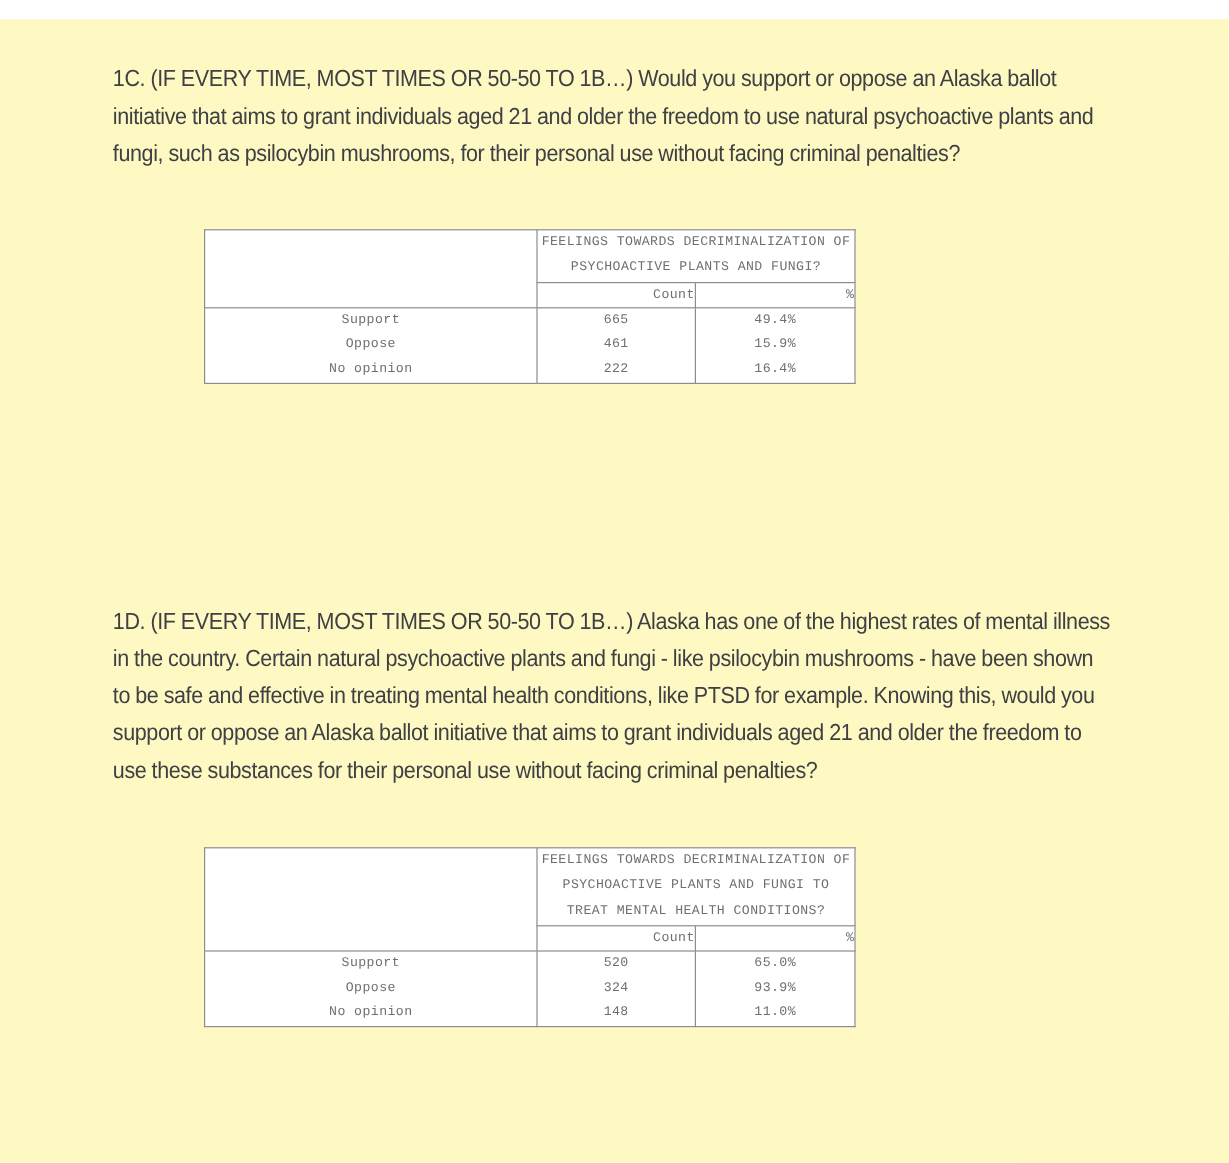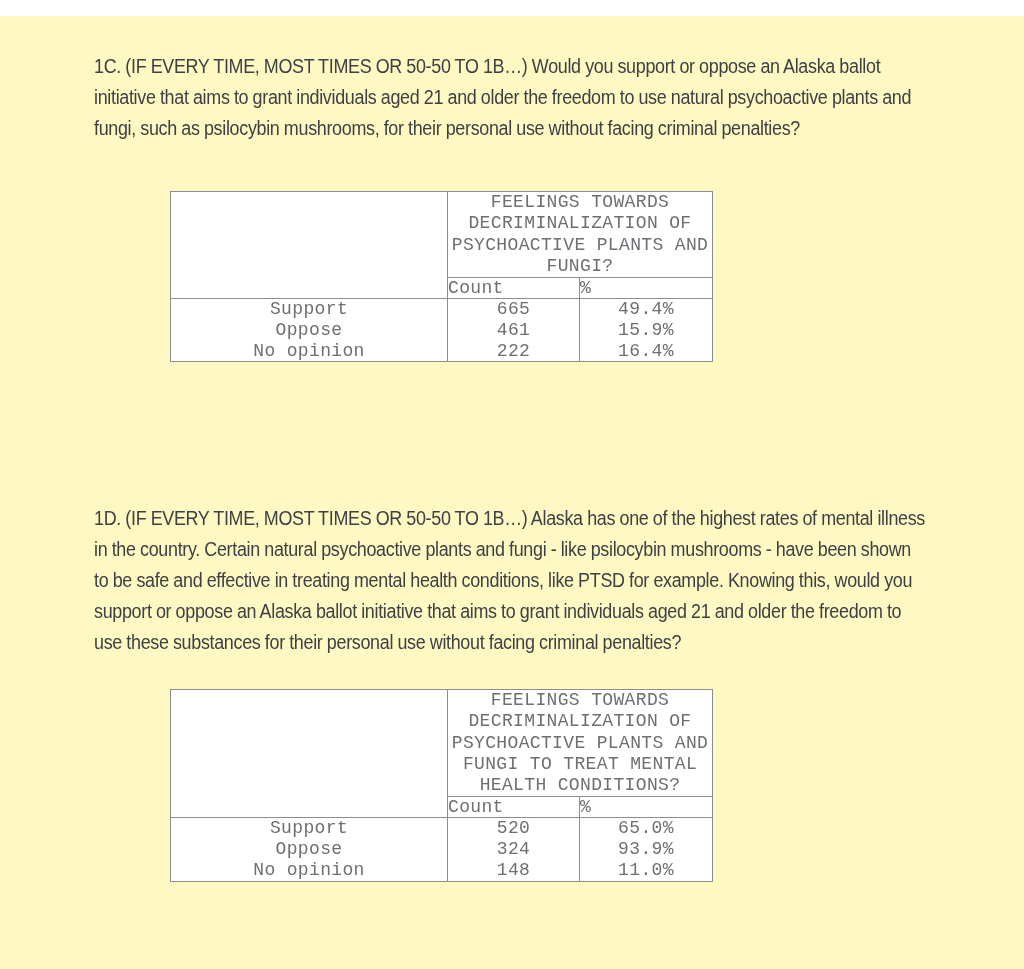--- a/index.html
+++ b/index.html
@@ -41,26 +41,26 @@
   #question-1c { top: 16px; }
   #question-1d { top: 468px; }
 
   
   .xtab {
     position: absolute;
     left: 170px;
     border-collapse: collapse;
     table-layout: fixed;
     font-family: "Liberation Mono", "DejaVu Sans Mono", monospace;
-    font-size: 18px;
+    font-size: 11px;
     color: #6e6f73;
     background: #ffffff;
   }
   #table-1c { top: 175px; }
-  #table-1d { top: 673px; }
+  #table-1d { top: 690px; }
 
   .xtab td, .xtab th {
     border: 1px solid #8c8d91;
     padding: 0;
     font-weight: normal;
     vertical-align: top;
   }
 
   .col-label { width: 277px; }
   .col-count { width: 132px; }
@@ -75,21 +75,21 @@
   .banner {
     text-align: center;
     padding: 9px 6px 8px 6px;
     line-height: 21.3px;
     letter-spacing: 0.35px;
     color: #6e6f73;
   }
 
   
   .subhead {
-    text-align: left;
+    text-align: right;
     padding: 10px 4px 11px 4px;
     line-height: 20px;
     letter-spacing: 0.35px;
     color: #6e6f73;
   }
 
   
   .body-cell {
     padding: 8px 0 9px 0;
     line-height: 20.7px;

